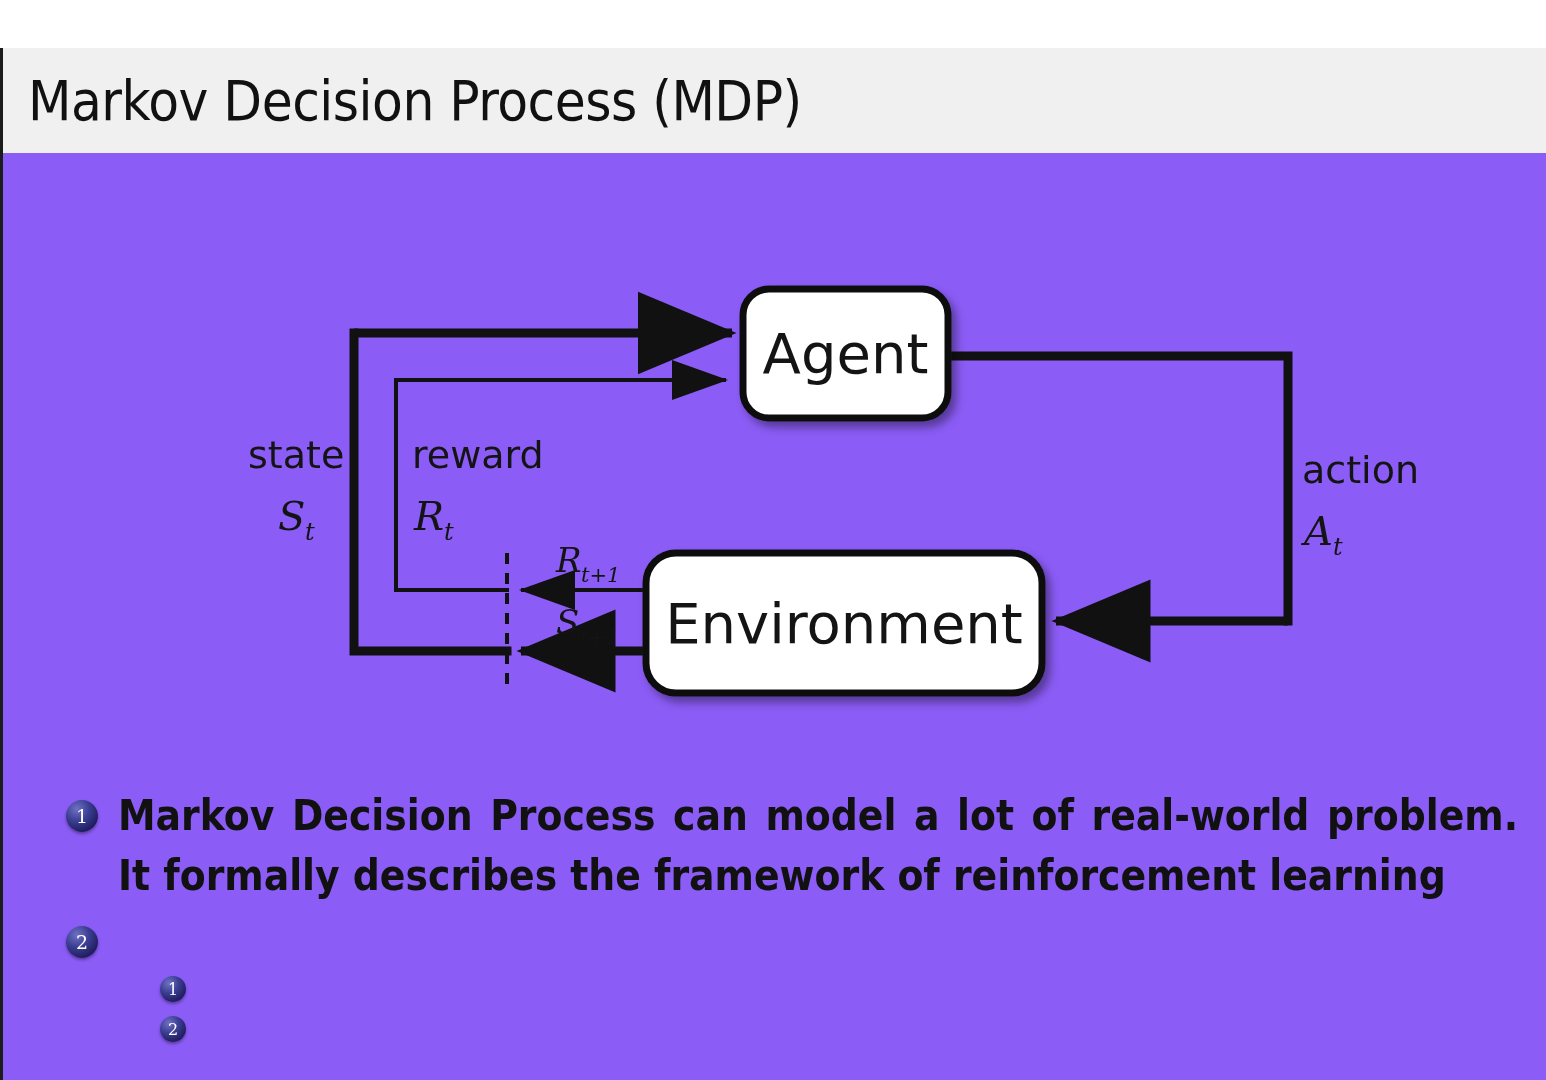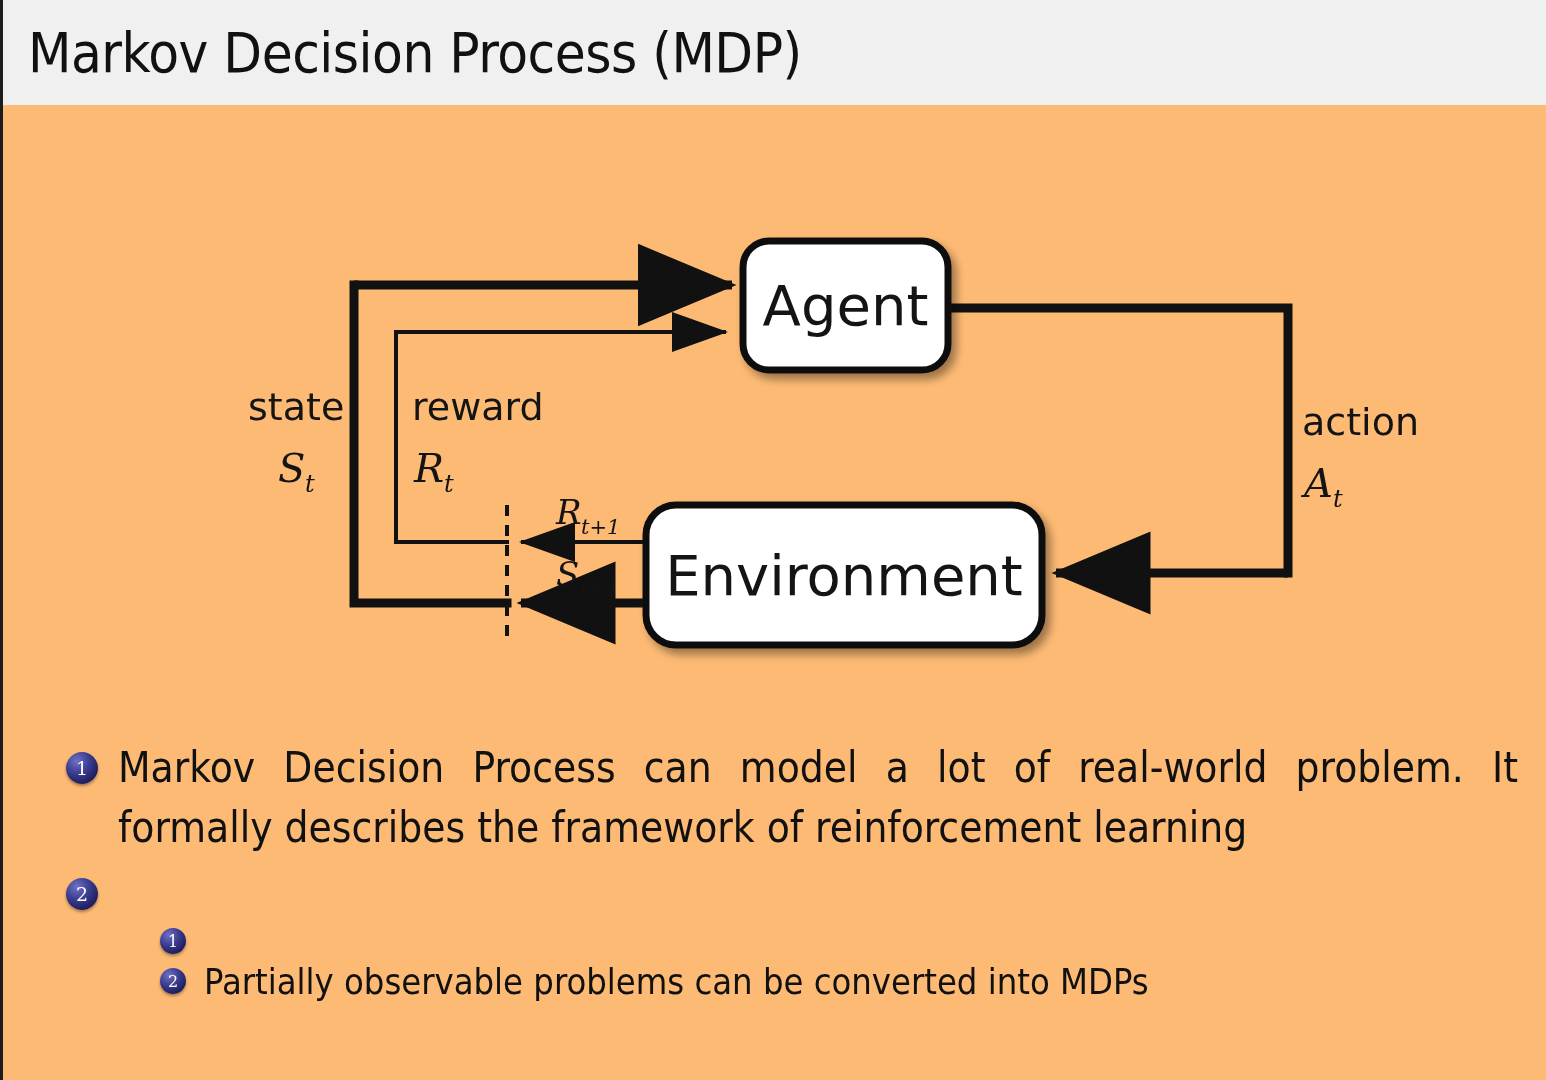--- a/index.html
+++ b/index.html
@@ -13,21 +13,22 @@
     position: relative;
     overflow: hidden;
     font-family: "DejaVu Sans", "Liberation Sans", sans-serif;
     color: #000000;
   }
 
   
   .slide {
     position: absolute;
     inset: 0;
-    background: #fdba74;
+    background: #8b5cf6;
+    margin-top: 48px;
   }
   .header-band {
     position: absolute;
     left: 0; top: 0;
     width: 1546px;
     height: 105px;
     background: #f0f0f0;
   }
   .left-rule {
     position: absolute;
@@ -136,20 +137,21 @@
   .ball-l2 {
     width: 26px; height: 26px;
     font-size: 16px;
     margin-top: 12px;
     margin-right: 18px;
   }
   .itext {
     font-family: "DejaVu Sans Condensed", "Liberation Sans Narrow", "DejaVu Sans", sans-serif;
     font-stretch: condensed;
     color: #111111;
+    font-weight: bold;
   }
   .itext-l1 {
     font-size: 42px;
     line-height: 60px;
     max-width: 1400px;
     text-align: justify;
   }
   .itext-l2 {
     font-size: 36px;
     line-height: 52px;
@@ -244,18 +246,17 @@
     <div class="item item-l1">
       <div class="ball ball-l1">2</div>
     </div>
 
     <div class="item item-l2">
       <div class="ball ball-l2">1</div>
     </div>
 
     <div class="item item-l2">
       <div class="ball ball-l2">2</div>
-      <div class="itext itext-l2">Partially observable problems can be converted into MDPs</div>
     </div>
 
   </div>
 
 </div>
 
 </body></html>

